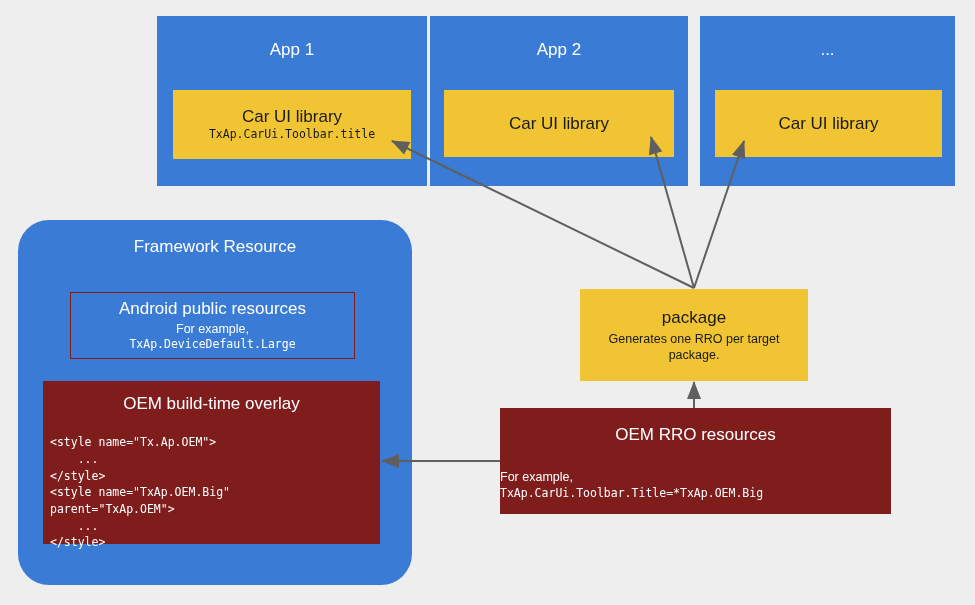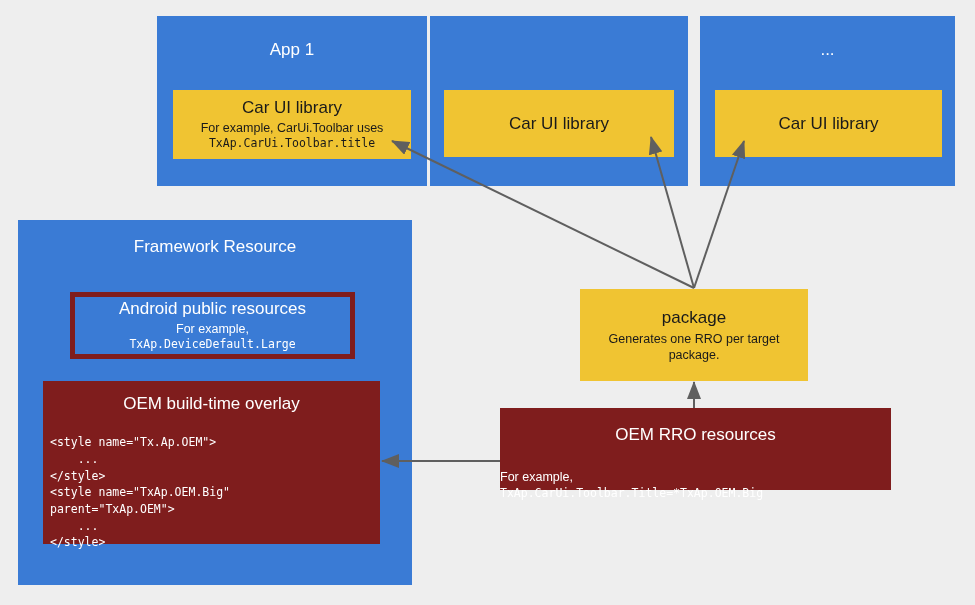--- a/index.html
+++ b/index.html
@@ -25,21 +25,21 @@
   .blue {
     background: #3a7bd5;
   }
   .yellow {
     background: #f0c432;
   }
   .green {
     background: #7f1d1d;
   }
   .outlined {
-    border: 5px solid #7f1d1d;
+    border: 1px solid #7f1d1d;
     background: #3a7bd5;
   }
 
   .title-white {
     color: #ffffff;
     text-align: center;
     font-size: 17px;
     font-weight: 400;
     line-height: 1.25;
   }
@@ -110,44 +110,44 @@
 </head>
 <body>
 
 <div id="canvas">
 
   <div class="box blue" style="left:157px; top:16px; width:270px; height:170px;">
     <div class="app-header title-white" style="top:23px;">App 1</div>
     <div class="box yellow" style="left:16px; top:74px; width:238px; height:69px;">
       <div class="center-stack">
         <div class="title-dark">Car UI library</div>
-        <div class="sub-dark" style="margin-top:2px;">For example, CarUi.Toolbar uses</div>
         <div class="mono-dark">TxAp.CarUi.Toolbar.title</div>
       </div>
     </div>
   </div>
 
   <div class="box blue" style="left:430px; top:16px; width:258px; height:170px;">
+    <div class="app-header title-white" style="top:23px;">App 2</div>
     <div class="box yellow" style="left:14px; top:74px; width:230px; height:67px;">
       <div class="center-stack">
         <div class="title-dark">Car UI library</div>
       </div>
     </div>
   </div>
 
   <div class="box blue" style="left:700px; top:16px; width:255px; height:170px;">
     <div class="app-header title-white" style="top:23px;">...</div>
     <div class="box yellow" style="left:15px; top:74px; width:227px; height:67px;">
       <div class="center-stack">
         <div class="title-dark">Car UI library</div>
       </div>
     </div>
   </div>
 
-  <div class="box blue" style="left:18px; top:220px; width:394px; height:365px;">
+  <div class="box blue" style="left:18px; top:220px; width:394px; height:365px;border-radius:31px;">
     <div class="app-header title-white" style="top:16px;">Framework Resource</div>
 
     <div class="box outlined" style="left:52px; top:72px; width:285px; height:67px;">
       <div class="center-stack">
         <div class="title-white">Android public resources</div>
         <div class="sub-white" style="margin-top:1px;">For example,</div>
         <div class="mono-white">TxAp.DeviceDefault.Large</div>
       </div>
     </div>
 
@@ -163,21 +163,21 @@
     </div>
   </div>
 
   <div class="box yellow" style="left:580px; top:289px; width:228px; height:92px;">
     <div class="center-stack">
       <div class="title-dark">package</div>
       <div class="sub-dark" style="margin-top:3px; max-width:200px;">Generates one RRO per target package.</div>
     </div>
   </div>
 
-  <div class="box green" style="left:500px; top:408px; width:391px; height:82px;">
+  <div class="box green" style="left:500px; top:408px; width:391px; height:106px;">
     <div class="title-white" style="margin-top:16px;">OEM RRO resources</div>
     <div class="sub-white" style="margin-top:24px;">For example,</div>
     <div class="mono-white">TxAp.CarUi.Toolbar.Title=*TxAp.OEM.Big</div>
   </div>
 
   <svg class="arrows" viewBox="0 0 975 605">
     <defs>
       <marker id="arrowhead" markerWidth="9" markerHeight="7" refX="8.5" refY="3.5" orient="auto" markerUnits="strokeWidth">
         <polygon points="0 0, 9 3.5, 0 7" fill="#5f5f5f"></polygon>
       </marker>

